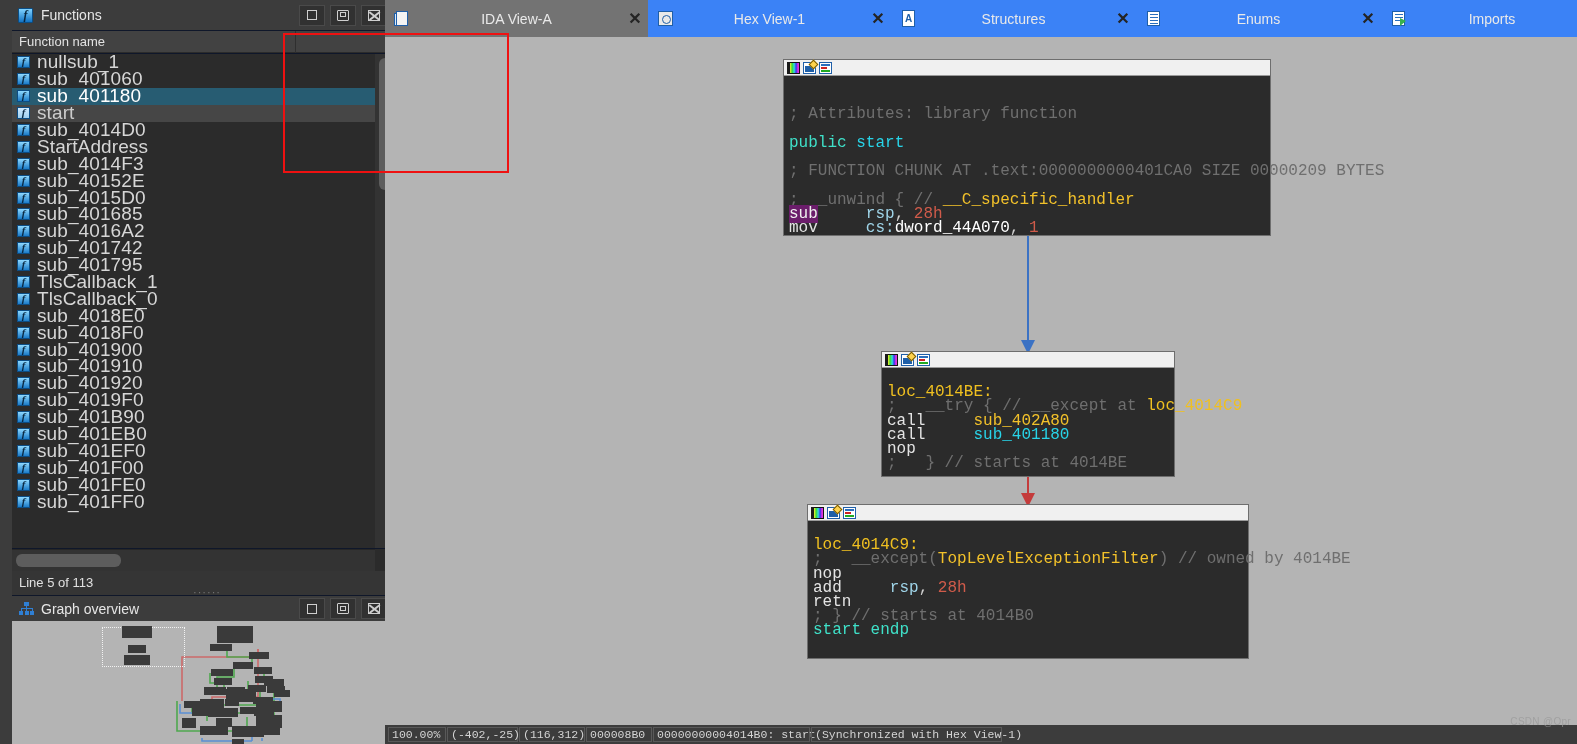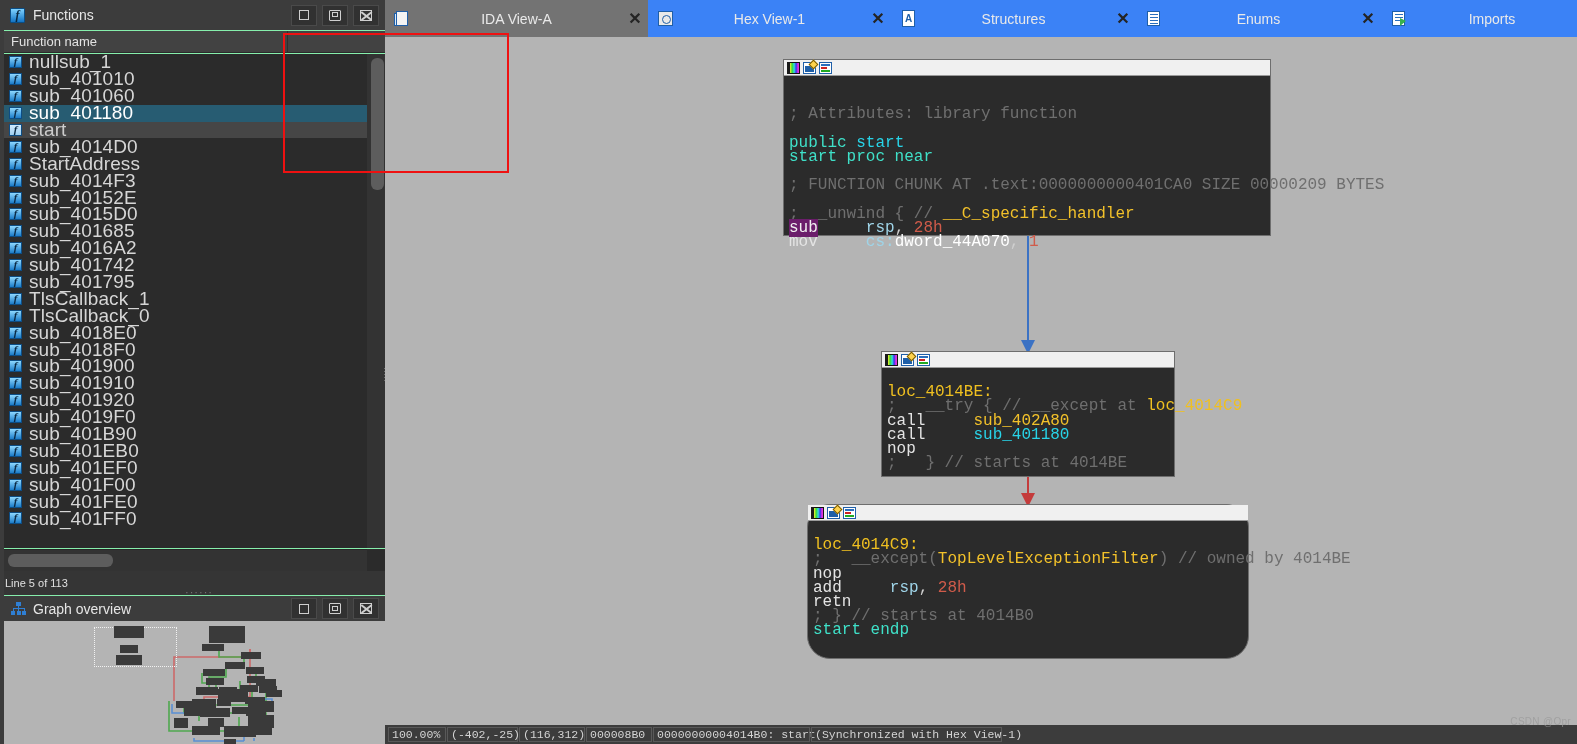--- a/index.html
+++ b/index.html
@@ -4,22 +4,22 @@
 <style>
   html,body{margin:0;padding:0;background:#3c3c3c;}
   body{
     width:1577px;height:744px;overflow:hidden;position:relative;
     font-family:"Liberation Sans",sans-serif;
     -webkit-font-smoothing:antialiased;
   }
 
   
   #left-dock{
-    position:absolute;left:4px;top:0;width:384px;height:744px;
-    background:#86efac;
+    position:absolute;left:12px;top:0;width:384px;height:744px;
+    background:#0f172a;
   }
   
   #fn-titlebar{
     position:absolute;left:0;top:0;width:384px;height:30px;
     background:#3c3c3c;display:flex;align-items:center;
   }
   #fn-titlebar .ttl{
     color:#e6e6e6;font-size:14px;margin-left:8px;white-space:nowrap;
   }
   .ico-f{
@@ -91,21 +91,21 @@
   #fn-hscroll{
     position:absolute;left:0;top:549px;width:363px;height:22px;background:#333;
     border-top:1px solid #262626;box-sizing:border-box;
   }
   #fn-hthumb{position:absolute;left:4px;top:4px;width:105px;height:13px;background:#5d5d5d;border-radius:6px;}
   #fn-corner{position:absolute;left:363px;top:549px;width:21px;height:22px;background:#2b2b2b;}
 
   #fn-status{
     position:absolute;left:0;top:571px;width:384px;height:24px;background:#353535;
   }
-  #fn-status span{color:#e0e0e0;font-size:11px;line-height:24px;margin-left:1px;}
+  #fn-status span{color:#e0e0e0;font-size:13px;line-height:24px;margin-left:7px;}
   #dockdots{
     position:absolute;left:181px;top:589px;width:24px;height:6px;
     color:#777;font-size:11px;letter-spacing:1px;line-height:6px;
   }
 
   
   #go-titlebar{
     position:absolute;left:0;top:596px;width:384px;height:25px;
     background:#3c3c3c;display:flex;align-items:center;
   }
@@ -275,24 +275,20 @@
 
   <div id="fn-colhead">
     <span>Function name</span>
   </div>
   <div id="fn-colsplit"></div>
 
   <div id="fn-list">
       <div class="fnrow">
         <span class="ic"></span>
         <span class="nm">nullsub_1</span>
-      </div>
-      <div class="fnrow">
-        <span class="ic"></span>
-        <span class="nm">sub_401010</span>
       </div>
       <div class="fnrow">
         <span class="ic"></span>
         <span class="nm">sub_401060</span>
       </div>
       <div class="fnrow sel">
         <span class="ic"></span>
         <span class="nm">sub_401180</span>
       </div>
       <div class="fnrow cur">
@@ -583,21 +579,20 @@
           <i class="r2"></i>
           <i class="r3"></i>
         </span>
       </div>
       <div class="nodebody">
         <div class="ln">&nbsp;</div>
         <div class="ln">&nbsp;</div>
         <div class="ln"><span class="c-cmt">; Attributes: library function</span></div>
         <div class="ln">&nbsp;</div>
         <div class="ln"><span class="c-kw">public </span><span class="c-func">start</span></div>
-        <div class="ln"><span class="c-kw">start </span><span class="c-kw">proc near</span></div>
         <div class="ln">&nbsp;</div>
         <div class="ln"><span class="c-cmt">; FUNCTION CHUNK AT .text:0000000000401CA0 SIZE 00000209 BYTES</span></div>
         <div class="ln">&nbsp;</div>
         <div class="ln"><span class="c-cmt">; __unwind { // </span><span class="c-name">__C_specific_handler</span></div>
         <div class="ln"><span class="c-hl">sub</span><span class="c-def">     </span><span class="c-reg">rsp</span><span class="c-def">, </span><span class="c-num">28h</span></div>
         <div class="ln"><span class="c-ins">mov</span><span class="c-def">     </span><span class="c-reg">cs:</span><span class="c-white">dword_44A070</span><span class="c-def">, </span><span class="c-num">1</span></div>
       </div>
     </div>
     <div class="node" style="left: 496px; top: 314px; width: 294px; height: 126px;">
       <div class="nodehdr">
@@ -612,21 +607,21 @@
       <div class="nodebody">
         <div class="ln">&nbsp;</div>
         <div class="ln"><span class="c-loc">loc_4014BE:</span></div>
         <div class="ln"><span class="c-cmt">;   __try { // __except at </span><span class="c-loc">loc_4014C9</span></div>
         <div class="ln"><span class="c-ins">call</span><span class="c-def">     </span><span class="c-name">sub_402A80</span></div>
         <div class="ln"><span class="c-ins">call</span><span class="c-def">     </span><span class="c-func">sub_401180</span></div>
         <div class="ln"><span class="c-ins">nop</span></div>
         <div class="ln"><span class="c-cmt">;   } // starts at 4014BE</span></div>
       </div>
     </div>
-    <div class="node" style="left: 422px; top: 467px; width: 442px; height: 155px; border-radius: 23px;">
+    <div class="node" style="left: 422px; top: 467px; width: 442px; height: 155px;">
       <div class="nodehdr">
         <span class="hico pal"></span>
         <span class="hico pen"></span>
         <span class="hico gr">
           <i class="r1"></i>
           <i class="r2"></i>
           <i class="r3"></i>
         </span>
       </div>
       <div class="nodebody">

